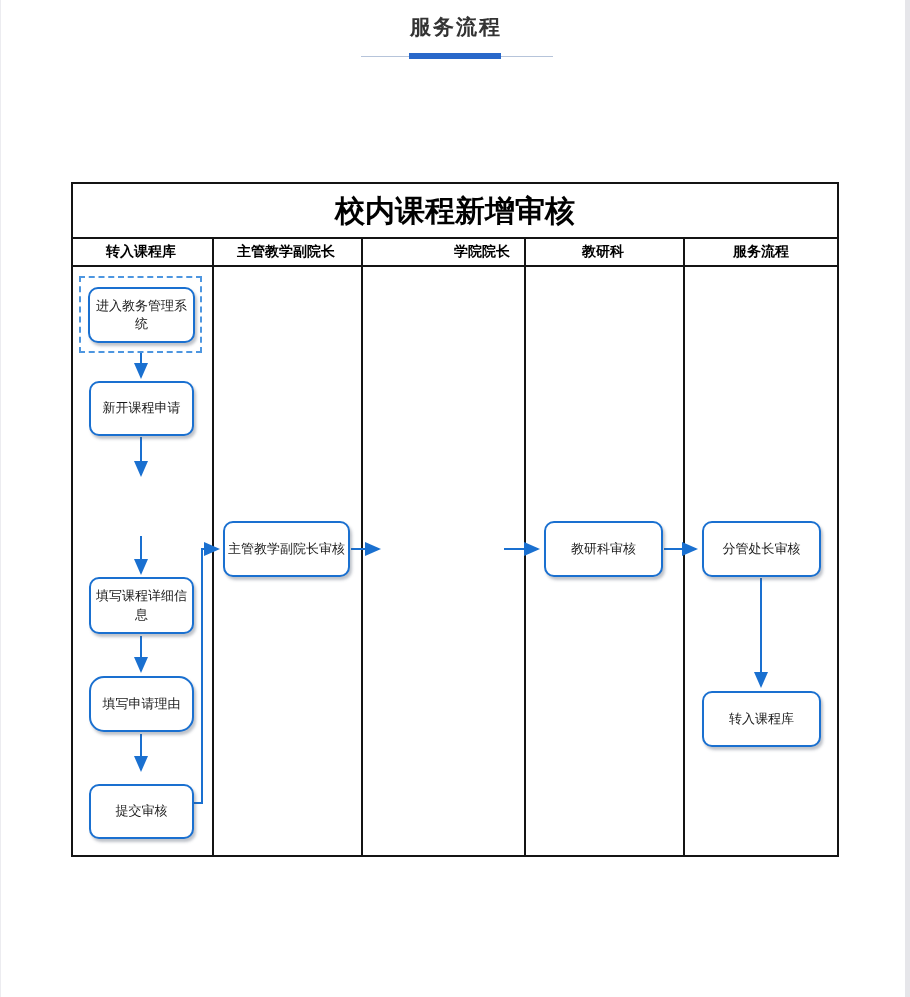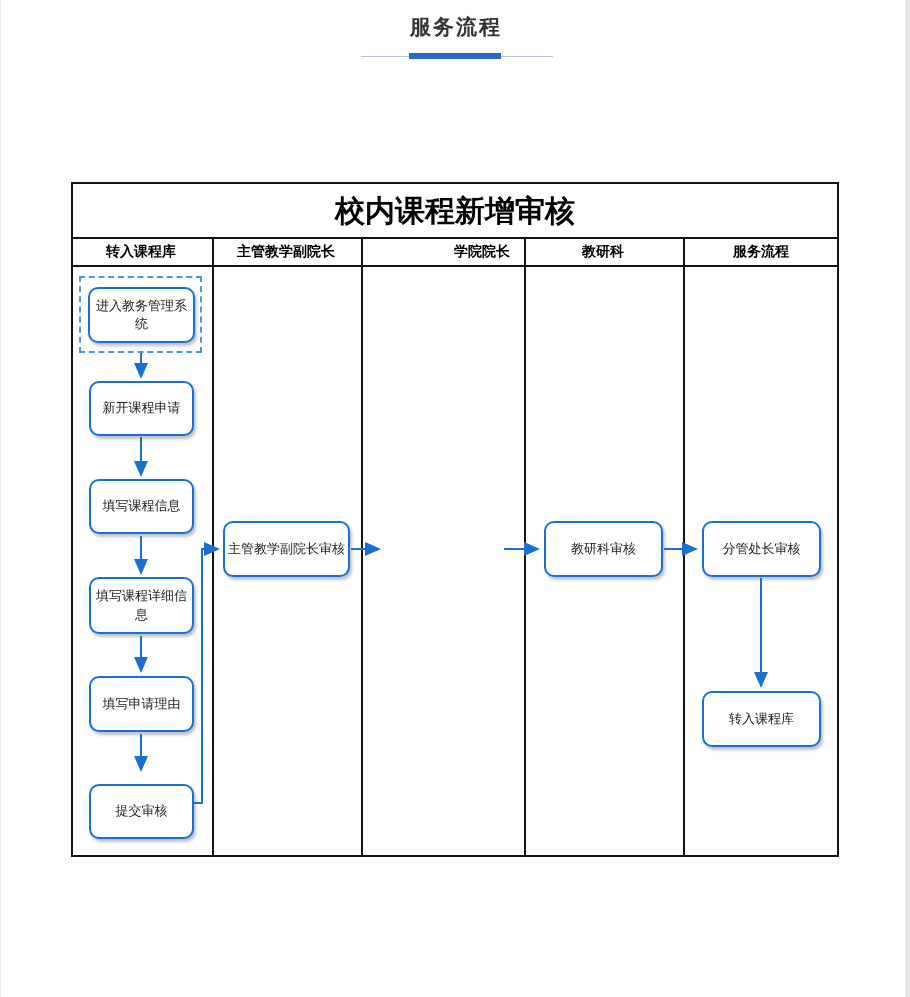--- a/index.html
+++ b/index.html
@@ -115,23 +115,22 @@
     <path class="edge" d="M350,549 L378,549" marker-end="url(#arr)"></path>
     <path class="edge" d="M503,549 L537,549" marker-end="url(#arr)"></path>
     <path class="edge" d="M663,549 L695,549" marker-end="url(#arr)"></path>
     <path class="edge" d="M760,578 L760,686" marker-end="url(#arr)"></path>
   </svg>
 
   <div class="selection-outline" style="left:78px;top:276px;width:123px;height:77px;"></div>
 
   <div class="node" style="left:87px;top:287px;width:107px;height:56px;padding:0;">进入教务管理系统</div>
   <div class="node" style="left:88px;top:381px;width:105px;height:55px;">新开课程申请</div>
-  <div class="node" style="left:88px;top:479px;width:105px;height:55px;">填写课程信息</div>
   <div class="node" style="left:88px;top:577px;width:105px;height:57px;">填写课程详细信息</div>
-  <div class="node" style="left:88px;top:676px;width:105px;height:56px;">填写申请理由</div>
+  <div class="node" style="left:88px;top:676px;width:105px;height:56px;border-radius:15px;">填写申请理由</div>
   <div class="node" style="left:88px;top:776px;width:105px;height:55px;margin-top:8px;">提交审核</div>
 
   <div class="node" style="left:222px;top:521px;width:127px;height:56px;">主管教学副院长审核</div>
   <div class="node" style="left:543px;top:521px;width:119px;height:56px;">教研科审核</div>
   <div class="node" style="left:701px;top:521px;width:119px;height:56px;">分管处长审核</div>
   <div class="node" style="left:701px;top:691px;width:119px;height:56px;">转入课程库</div>
 
   <div class="scrollbar-track"></div>
 
 </div>

